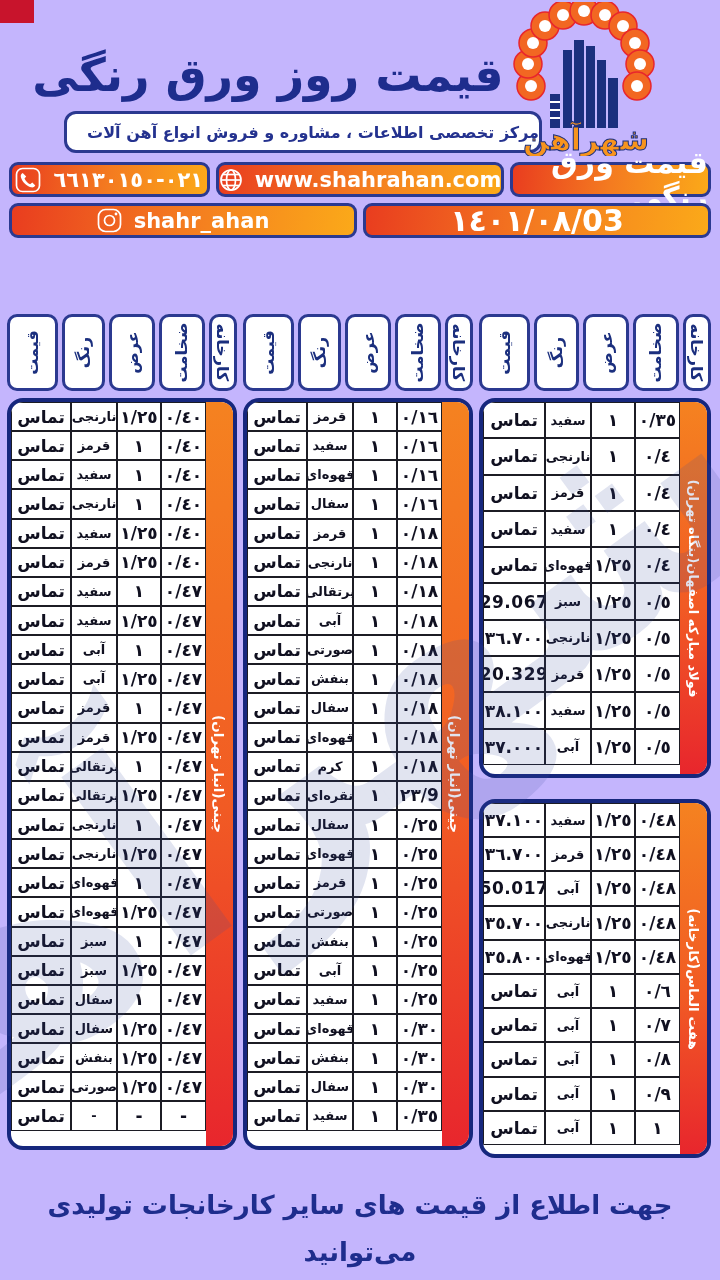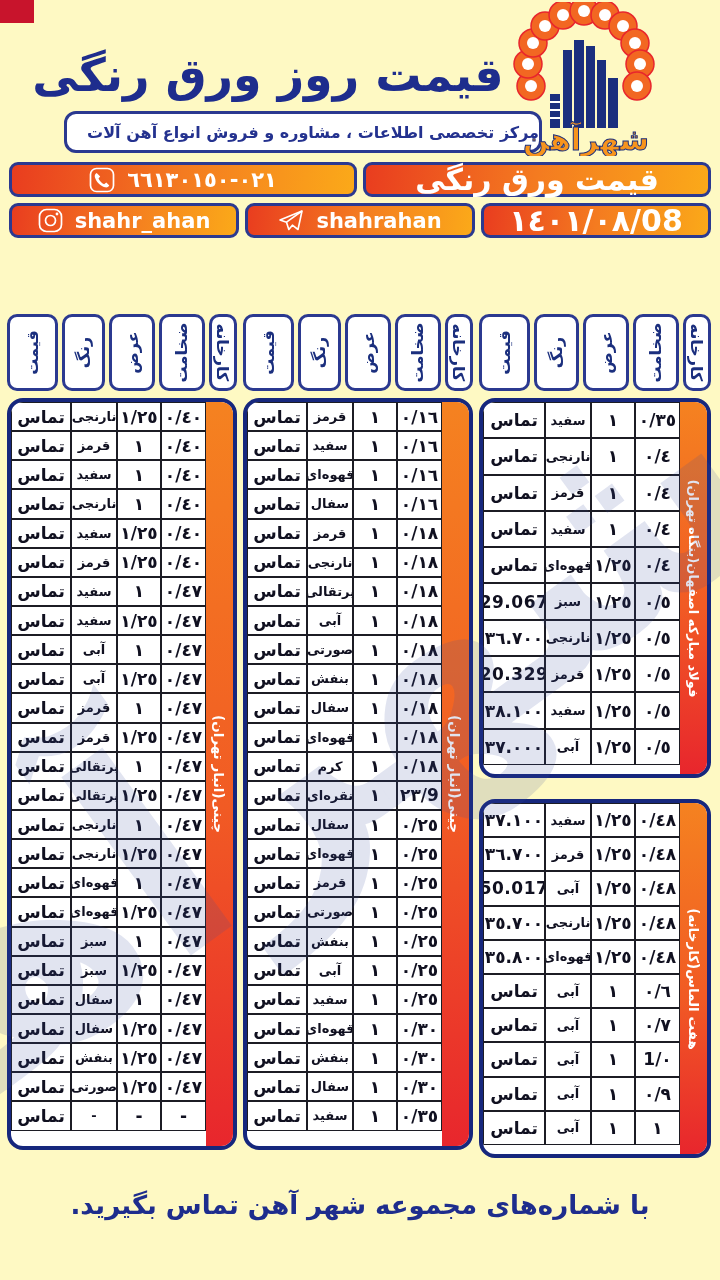--- a/index.html
+++ b/index.html
@@ -1,17 +1,17 @@
 <!DOCTYPE html>
 <html dir="rtl" lang="fa"><head>
 <meta charset="utf-8">
 <style>
   html,body{margin:0;padding:0;width:720px;height:1280px;overflow:hidden;background:#ffffff;
     font-family:"DejaVu Sans", sans-serif;}
-  .page{position:relative;width:720px;height:1280px;background:#fef9c3;overflow:hidden;}
+  .page{position:relative;width:720px;height:1280px;background:#c4b5fd;overflow:hidden;}
 
   .corner-red{position:absolute;left:0;top:0;width:34px;height:23px;background:#c8142c;}
 
   .main-title{position:absolute;left:28px;top:48px;width:480px;text-align:center;
     font-size:46px;font-weight:bold;color:#1e2d8d;}
 
   .subtitle-pill{position:absolute;left:64px;top:111px;width:472px;height:36px;
     border:3px solid #2b3990;border-radius:12px;display:flex;align-items:center;justify-content:flex-start;
     font-size:16px;font-weight:bold;color:#24328f;background:#fff;}
 
@@ -117,37 +117,40 @@
       <text x="80" y="148" text-anchor="middle" font-size="30" font-weight="bold" fill="#f7941d" stroke="#1b2f7e" stroke-width="1">شهرآهن</text>
     </svg>
   </div>
 
   <div class="contact">
     <div class="c-row">
       <div class="pill big">
         <span>قیمت ورق رنگی</span>
       </div>
       <div class="pill">
+        <span class="ltr">www.shahrahan.com</span>
+        <svg width="24" height="24" viewBox="0 0 24 24" fill="none" stroke="#fff" stroke-width="1.7">
+          <circle cx="12" cy="12" r="10"></circle>
+          <ellipse cx="12" cy="12" rx="4.5" ry="10"></ellipse>
+          <line x1="2" y1="12" x2="22" y2="12"></line>
+          <line x1="3.5" y1="6.5" x2="20.5" y2="6.5"></line>
+          <line x1="3.5" y1="17.5" x2="20.5" y2="17.5"></line>
+        </svg>
+      </div>
+      <div class="pill">
         <span class="ltr">٠٢١-٦٦١٣٠١٥٠</span>
         <svg width="26" height="26" viewBox="0 0 26 26">
           <rect x="1.5" y="1.5" width="23" height="23" rx="6" fill="none" stroke="#fff" stroke-width="1.7"></rect>
           <path d="M8.2 6.4 l3 3 -1.7 2.2 c1.1 2.6 3 4.5 5.6 5.6 l2.2-1.7 3 3 c-0.9 1.6-2.6 2.3-4.3 1.8 -4.8-1.5-8.6-5.3-10.1-10.1 -0.5-1.7 0.2-3.4 1.8-4.3 z" fill="#fff"></path>
         </svg>
       </div>
     </div>
     <div class="c-row">
       <div class="pill big">
-        <span class="ltr">١٤٠١/٠٨/08</span>
-      </div>
-      <div class="pill">
-        <span class="ltr">shahrahan</span>
-        <svg width="26" height="24" viewBox="0 0 26 24" fill="none" stroke="#fff" stroke-width="1.6" stroke-linejoin="round">
-          <path d="M24 2 L2 11 l6.5 2.2 2.3 7.3 3.6-4.3 5.6 4.3 z"></path>
-          <path d="M24 2 L8.5 13.2"></path>
-        </svg>
+        <span class="ltr">١٤٠١/٠٨/03</span>
       </div>
       <div class="pill">
         <span class="ltr">shahr_ahan</span>
         <svg width="25" height="25" viewBox="0 0 25 25" fill="none" stroke="#fff" stroke-width="1.7">
           <rect x="1.5" y="1.5" width="22" height="22" rx="7"></rect>
           <circle cx="12.5" cy="12.5" r="5"></circle>
           <circle cx="19" cy="6" r="1.4" fill="#fff" stroke="none"></circle>
         </svg>
       </div>
     </div>
@@ -247,21 +250,21 @@
             <div class="cell c">قهوه‌ای</div>
             <div class="cell p">٣٥.٨٠٠</div>
             <div class="cell t">٠/٦</div>
             <div class="cell w">١</div>
             <div class="cell c">آبی</div>
             <div class="cell p">تماس</div>
             <div class="cell t">٠/٧</div>
             <div class="cell w">١</div>
             <div class="cell c">آبی</div>
             <div class="cell p">تماس</div>
-            <div class="cell t">٠/1</div>
+            <div class="cell t">٠/٨</div>
             <div class="cell w">١</div>
             <div class="cell c">آبی</div>
             <div class="cell p">تماس</div>
             <div class="cell t">٠/٩</div>
             <div class="cell w">١</div>
             <div class="cell c">آبی</div>
             <div class="cell p">تماس</div>
             <div class="cell t">١</div>
             <div class="cell w">١</div>
             <div class="cell c">آبی</div>
@@ -521,16 +524,17 @@
             <div class="cell c">-</div>
             <div class="cell p">تماس</div>
           </div>
       </div>
     </div>
   </div>
 
   <div class="watermark">شهرآهن</div>
 
   <div class="footer">
+    <div>جهت اطلاع از قیمت های سایر کارخانجات تولیدی می‌توانید</div>
     <div>با شماره‌های مجموعه شهر آهن تماس بگیرید.</div>
   </div>
 
 </div>
 
 </body></html>

